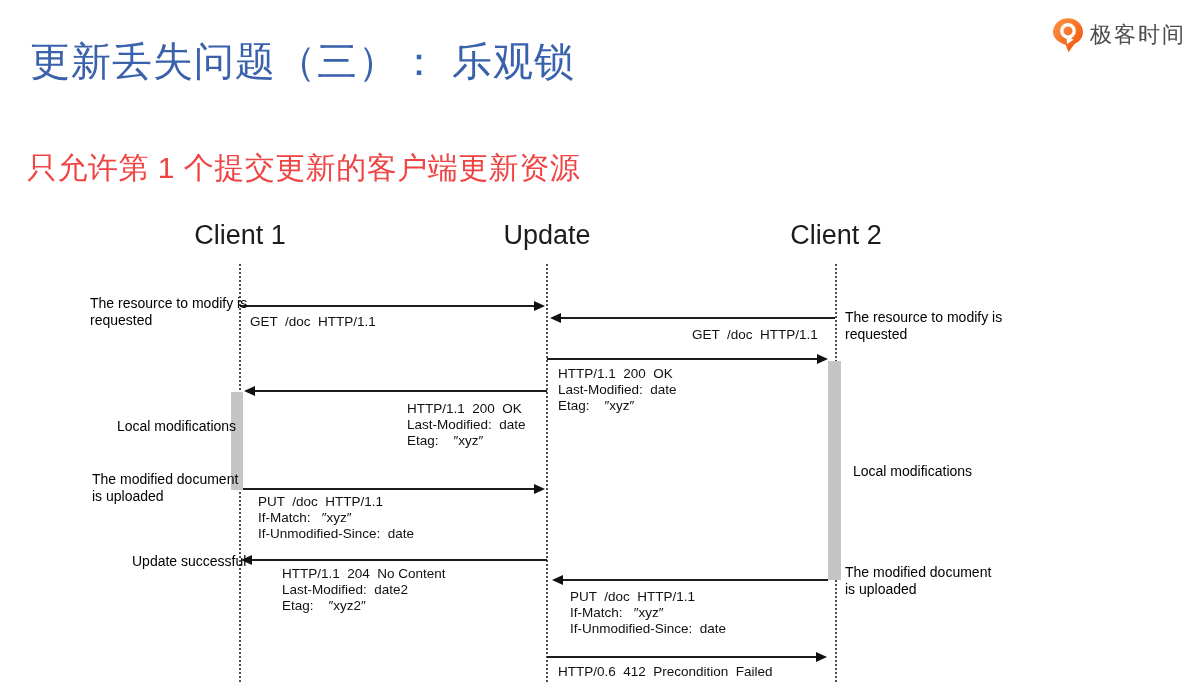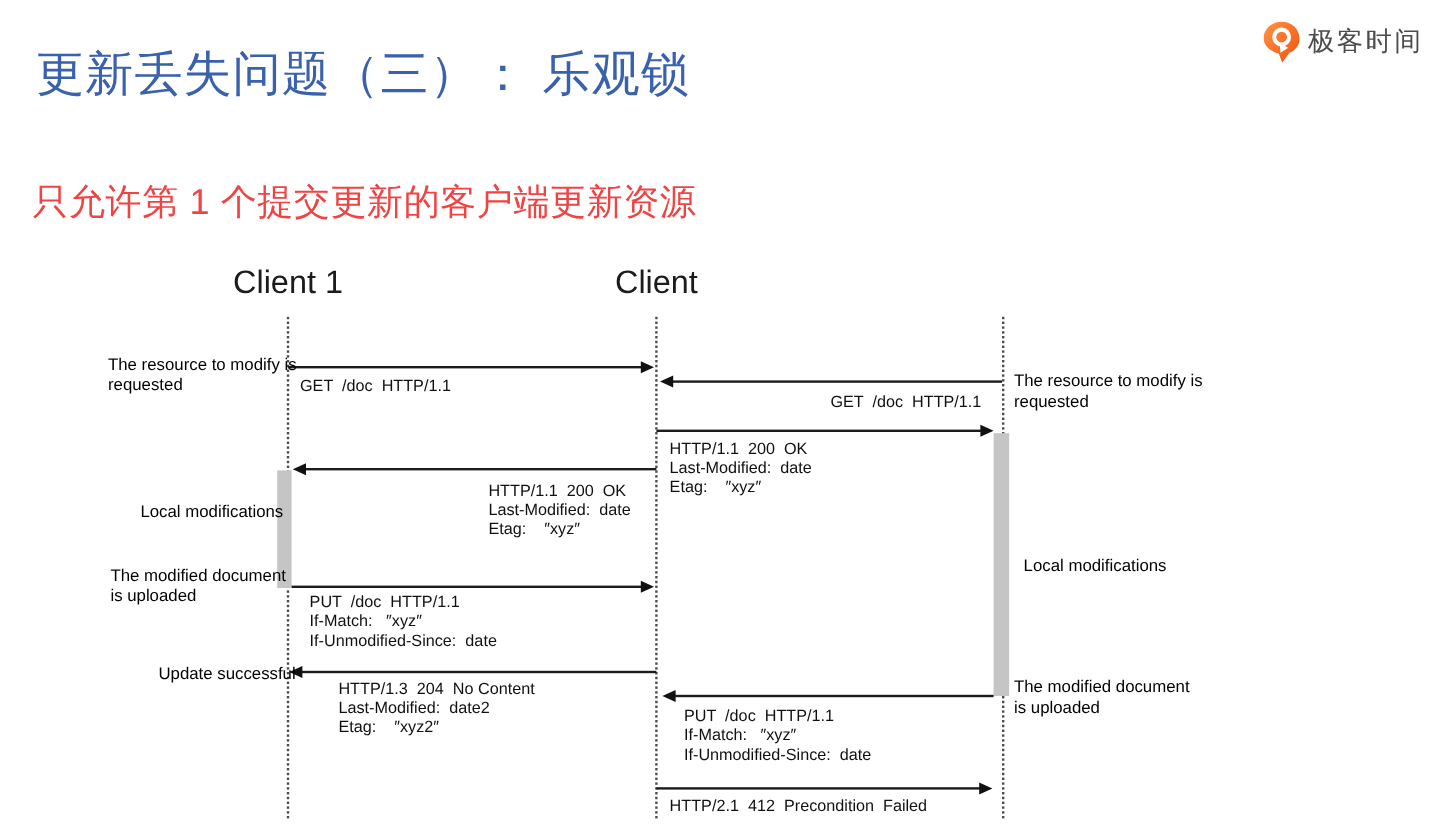--- a/index.html
+++ b/index.html
@@ -81,22 +81,23 @@
     <span class="logo-text">极客时间</span>
   </div>
 
   <div class="title">更新丢失问题（三）： 乐观锁</div>
 
   <div class="subtitle">只允许第 1 个提交更新的客户端更新资源</div>
 
   <div id="diagram" class="diagram">
       <div class="actor" style="left: 130px; top: 220px; width: 220px;">Client 1</div>
       <div class="lifeline" style="left: 239px; top: 264px; height: 418px;"></div>
-      <div class="actor" style="left: 437px; top: 220px; width: 220px;">Client</div>
+      <div class="actor" style="left: 437px; top: 220px; width: 220px;">Update</div>
       <div class="lifeline" style="left: 546px; top: 264px; height: 418px;"></div>
+      <div class="actor" style="left: 726px; top: 220px; width: 220px;">Client 2</div>
       <div class="lifeline" style="left: 835px; top: 264px; height: 418px;"></div>
       <div class="activation" style="left: 231px; top: 392px; width: 12px; height: 98px;"></div>
       <div class="activation" style="left: 828px; top: 361px; width: 13px; height: 219px;"></div>
       <div class="mline" style="left: 240px; top: 305px; width: 295px;"></div>
       <div class="ahead-r" style="left: 534px; top: 301px;"></div>
       <div class="mlabel" style="left: 250px; top: 314px;">GET  /doc  HTTP/1.1</div>
       <div class="mline" style="left: 560px; top: 317px; width: 275px;"></div>
       <div class="ahead-l" style="left: 550px; top: 313px;"></div>
       <div class="mlabel" style="left: 692px; top: 327px;">GET  /doc  HTTP/1.1</div>
       <div class="mline" style="left: 547px; top: 358px; width: 271px;"></div>
@@ -109,31 +110,31 @@
       <div class="mlabel" style="left: 407px; top: 401px;">HTTP/1.1  200  OK
 Last-Modified:  date
 Etag:    ″xyz″</div>
       <div class="mline" style="left: 243px; top: 488px; width: 292px;"></div>
       <div class="ahead-r" style="left: 534px; top: 484px;"></div>
       <div class="mlabel" style="left: 258px; top: 494px;">PUT  /doc  HTTP/1.1
 If-Match:   ″xyz″
 If-Unmodified-Since:  date</div>
       <div class="mline" style="left: 251px; top: 559px; width: 296px;"></div>
       <div class="ahead-l" style="left: 241px; top: 555px;"></div>
-      <div class="mlabel" style="left: 282px; top: 566px;">HTTP/1.3  204  No Content
+      <div class="mlabel" style="left: 282px; top: 566px;">HTTP/1.1  204  No Content
 Last-Modified:  date2
 Etag:    ″xyz2″</div>
       <div class="mline" style="left: 562px; top: 579px; width: 266px;"></div>
       <div class="ahead-l" style="left: 552px; top: 575px;"></div>
       <div class="mlabel" style="left: 570px; top: 589px;">PUT  /doc  HTTP/1.1
 If-Match:   ″xyz″
 If-Unmodified-Since:  date</div>
       <div class="mline" style="left: 547px; top: 656px; width: 270px;"></div>
       <div class="ahead-r" style="left: 816px; top: 652px;"></div>
-      <div class="mlabel" style="left: 558px; top: 664px;">HTTP/2.1  412  Precondition  Failed</div>
+      <div class="mlabel" style="left: 558px; top: 664px;">HTTP/0.6  412  Precondition  Failed</div>
       <div class="note" style="left: 90px; top: 295px;">The resource to modify is
 requested</div>
       <div class="note" style="left: 845px; top: 309px;">The resource to modify is
 requested</div>
       <div class="note" style="left: 117px; top: 418px;">Local modifications</div>
       <div class="note" style="left: 92px; top: 471px;">The modified document
 is uploaded</div>
       <div class="note" style="left: 853px; top: 463px;">Local modifications</div>
       <div class="note" style="left: 132px; top: 553px;">Update successful</div>
       <div class="note" style="left: 845px; top: 564px;">The modified document

